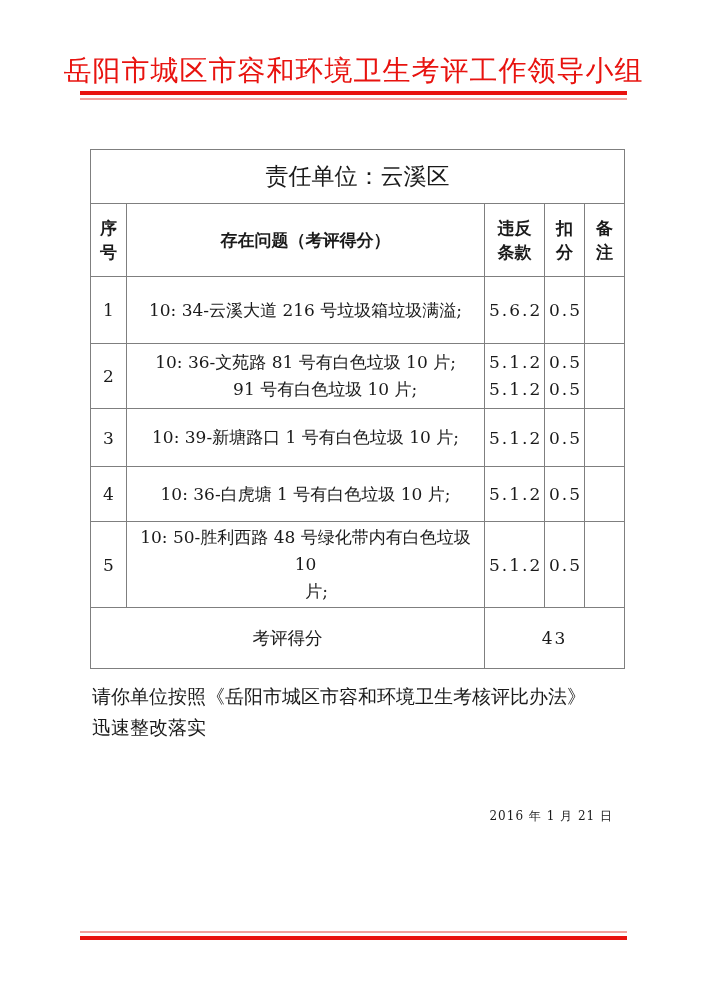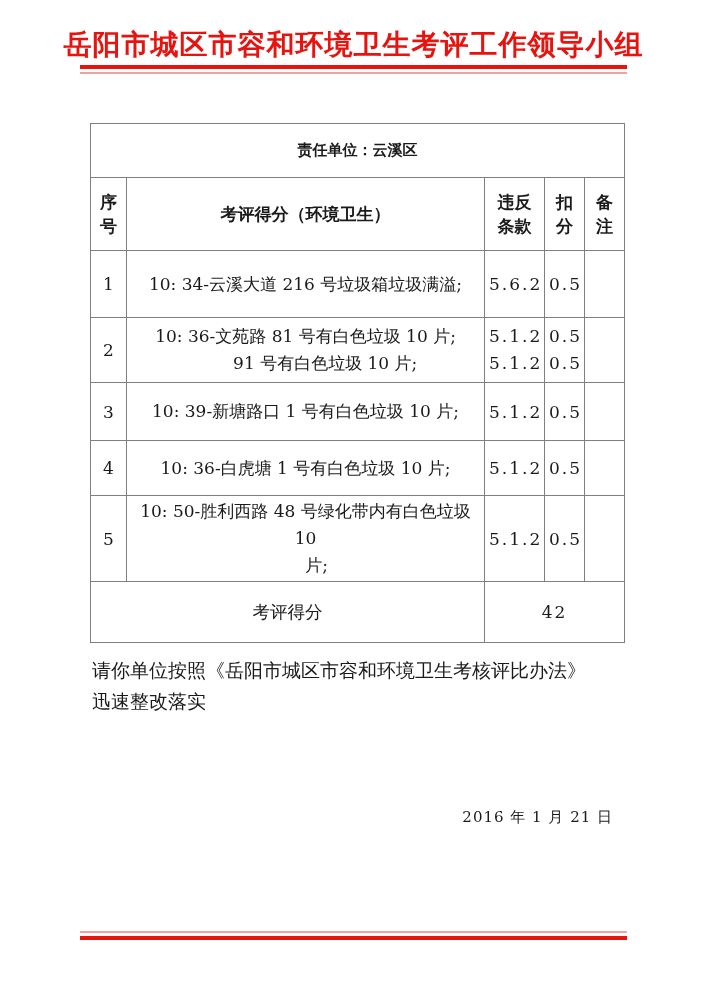--- a/index.html
+++ b/index.html
@@ -7,24 +7,24 @@
     width:707px;height:999px;
     font-family:"DejaVu Serif","Liberation Serif",serif;
     color:#1a1a1a;
     position:relative;
     overflow:hidden;
   }
   .sheet{position:relative;width:707px;height:999px;background:#fff;}
 
   
   .doc-title{
-    padding-top:28px;
+    padding-top:54px;
     text-align:center;
     font-size:28px;
-    font-weight:bold;
+    font-weight:normal;
     color:#e8130f;
     letter-spacing:1px;
     line-height:34px;
   }
   .rule{margin-left:80px;margin-right:80px;}
   .rule-top{margin-top:3px;}
   .rule-top .thick{height:4px;background:#e8130f;}
   .rule-top .thin{height:2px;background:#f2a19c;margin-top:3px;}
   .rule-bottom{position:absolute;left:80px;right:80px;top:931px;}
   .rule-bottom .thin{height:2px;background:#f2a19c;margin-bottom:3px;}
@@ -46,21 +46,21 @@
   }
   td.center{text-align:center;}
   td.pre{white-space:pre-line;}
   td.problem{
     text-align:center;
     padding-left:8px;
     padding-right:4px;
     line-height:27px;
   }
   td.num{letter-spacing:2px;margin-left:24px;}
-  tr.r-unit td{font-weight:bold;font-size:15px;}
+  tr.r-unit td{font-weight:normal;font-size:23px;}
   tr.r-head td{font-weight:bold;line-height:24px;}
   tr.r-unit{height:54px;}
   tr.r-head{height:73px;}
   tr.r-d1{height:67px;}
   tr.r-d2{height:65px;}
   tr.r-d3{height:58px;}
   tr.r-d4{height:55px;}
   tr.r-d5{height:57px;}
   tr.r-score{height:61px;}
   tr.r-score td.label{font-weight:normal;font-size:17.5px;}
@@ -70,21 +70,21 @@
   .notice{
     margin:12px 80px 12px 92px;
     font-size:19px;
     line-height:31px;
     white-space:pre-line;
   }
   .doc-date{
     position:absolute;
     top:808px;
     right:94px;
-    font-size:15px;
+    font-size:12px;
     letter-spacing:1px;
   }
 </style>
 </head>
 <body>
 
 <div class="sheet">
 
   <div class="doc-title">岳阳市城区市容和环境卫生考评工作领导小组</div>
 
@@ -103,21 +103,21 @@
     </colgroup>
 
     <tbody>
         <tr class="r-unit">
       <td colspan="5" class="center">责任单位：云溪区</td>
     </tr>
 
     <tr class="r-head">
       <td class="center pre">序
 号</td>
-      <td class="center">考评得分（环境卫生）</td>
+      <td class="center">存在问题（考评得分）</td>
       <td class="center pre">违反
 条款</td>
       <td class="center pre">扣
 分</td>
       <td class="center pre">备
 注</td>
     </tr>
 
     <tr class="r-d1">
       <td class="center">1</td>
@@ -158,21 +158,21 @@
       <td class="center">5</td>
       <td class="problem pre">10: 50-胜利西路 48 号绿化带内有白色垃圾 10
 　 片;</td>
       <td class="center num pre">5.1.2</td>
       <td class="center num pre">0.5</td>
       <td class="center"></td>
     </tr>
 
     <tr class="r-score">
       <td colspan="2" class="center label">考评得分</td>
-      <td colspan="3" class="center value">42</td>
+      <td colspan="3" class="center value">43</td>
     </tr>
   </tbody>
     </table>
 
   <div class="notice">请你单位按照《岳阳市城区市容和环境卫生考核评比办法》
 迅速整改落实</div>
 
   <div class="doc-date">2016 年 1 月 21 日</div>
 
   <div class="rule-bottom">

